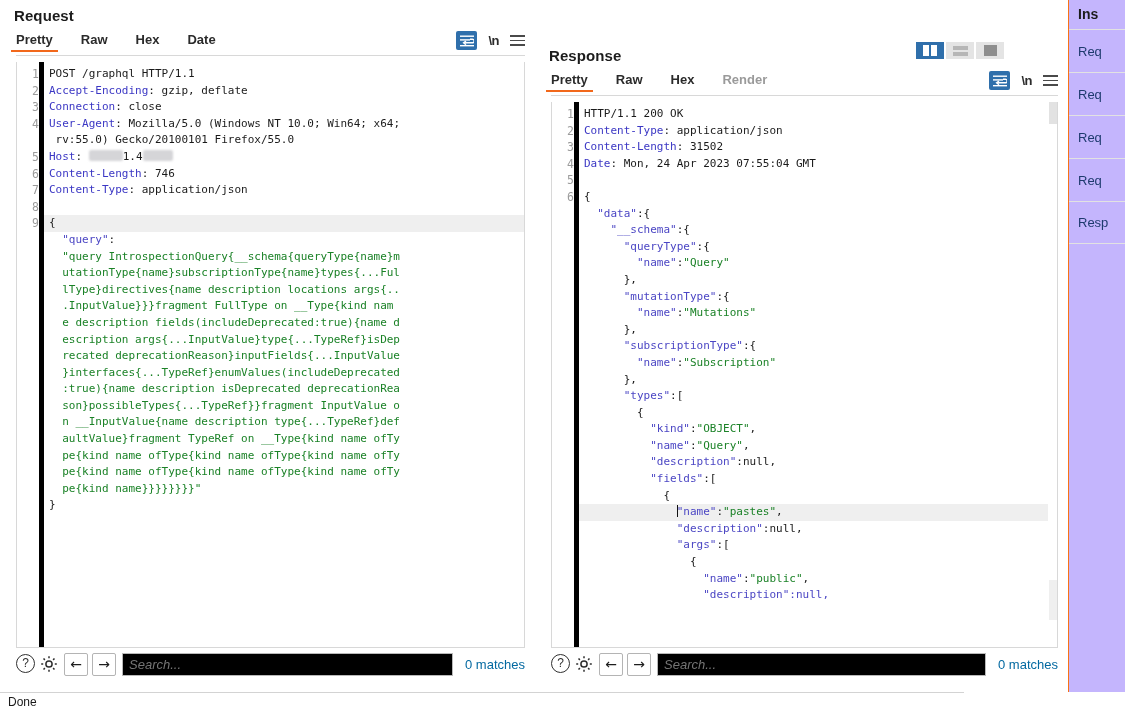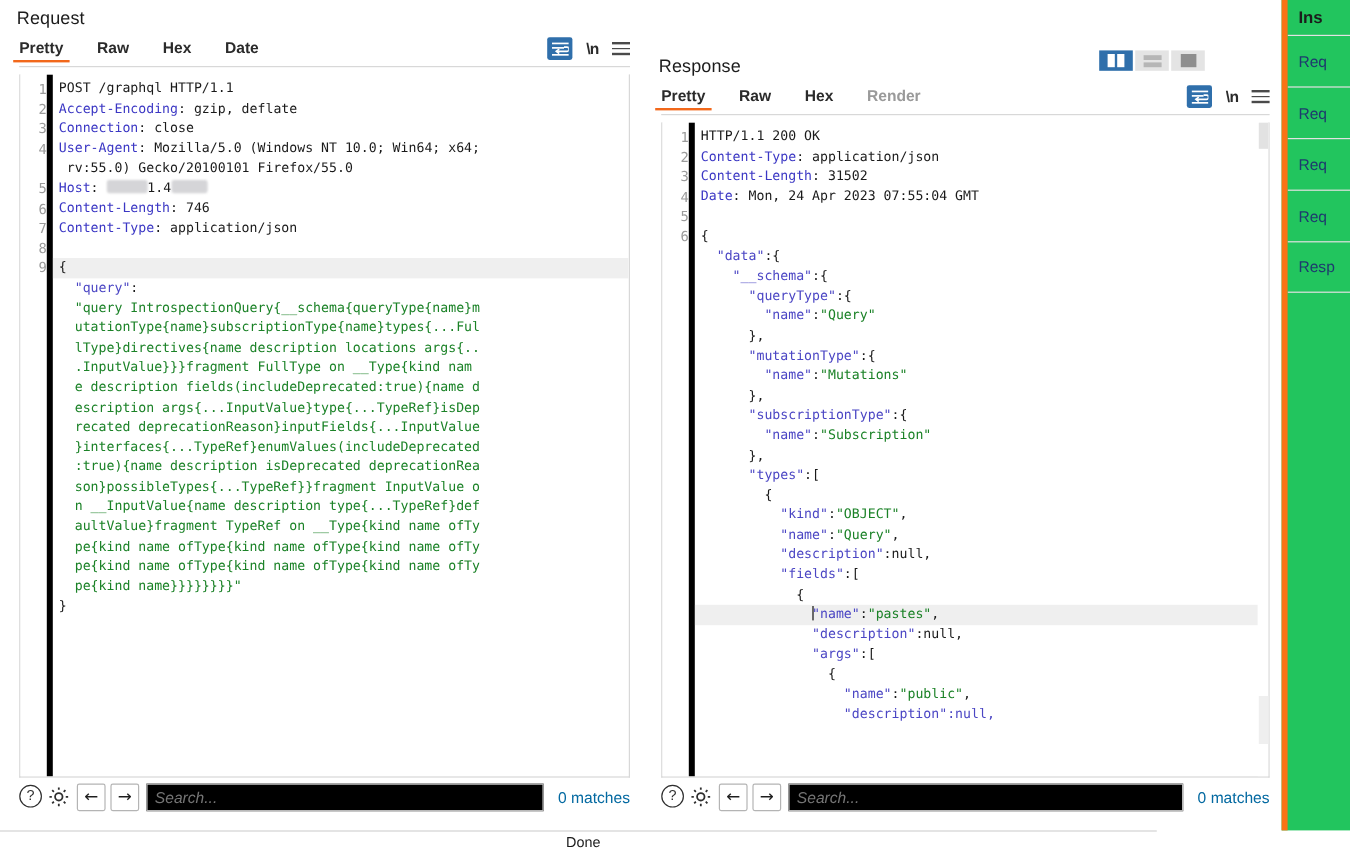--- a/index.html
+++ b/index.html
@@ -21,21 +21,21 @@
     position: absolute;
     top: 0;
     bottom: 17px;
     background: #fff;
   }
   #request-pane  { left: 0;   width: 533px; }
   #response-pane { left: 535px; width: 531px; margin-top: 40px; }
 
   .pane-title {
     font-size: 15px;
-    font-weight: normal;
+    font-weight: bold;
     color: #1c1c1c;
     padding: 7px 0 6px 14px;
     letter-spacing: .1px;
   }
 
   
   .tabstrip {
     position: relative;
     height: 26px;
     display: flex;
@@ -261,22 +261,22 @@
   .lt-cols span { display:block; width: 6px; height: 11px; background:#fff; }
   .lt-rows { display:flex; flex-direction:column; gap:2px; }
   .lt-rows span { display:block; width: 15px; height: 4px; background:#b6b6b6; }
   .lt-single span { display:block; width: 13px; height: 11px; background:#8e8e8e; }
 
   
   #inspector {
     position: absolute;
     left: 1068px; top: 0;
     width: 57px; height: 692px;
-    background: #22c55e;
-    border-left: 5px solid #f97316;
+    background: #c4b5fd;
+    border-left: 1px solid #f97316;
     overflow: hidden;
   }
   #inspector .insp-title {
     font-size: 14px;
     font-weight: bold;
     color: #1c1c1c;
     padding: 6px 0 7px 9px;
     white-space: nowrap;
   }
   #inspector .insp-item {
@@ -296,21 +296,20 @@
     position: absolute;
     left: 0; bottom: 0;
     width: 964px; height: 17px;
     background: #ffffff;
     border-top: 1px solid #d3d3d3;
     font-size: 12px;
     color: #1a1a1a;
     padding-left: 8px;
     line-height: 18px;
     overflow: hidden;
-    text-align: center;
   }
 </style>
 </head>
 <body>
 
 <div id="app">
 
   <div class="pane" id="request-pane">
     <div class="pane-title">Request</div>
 

